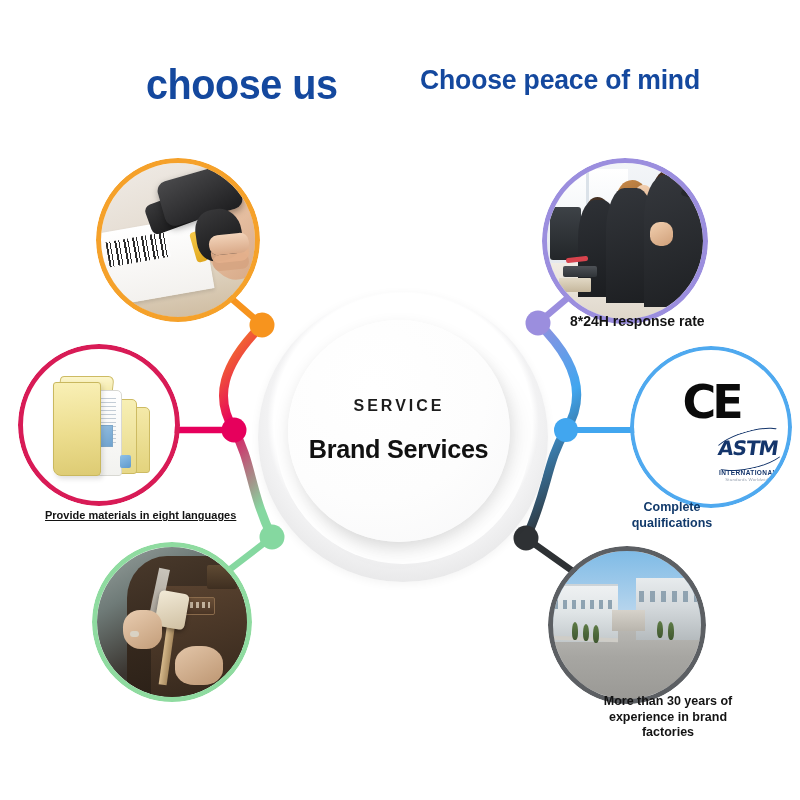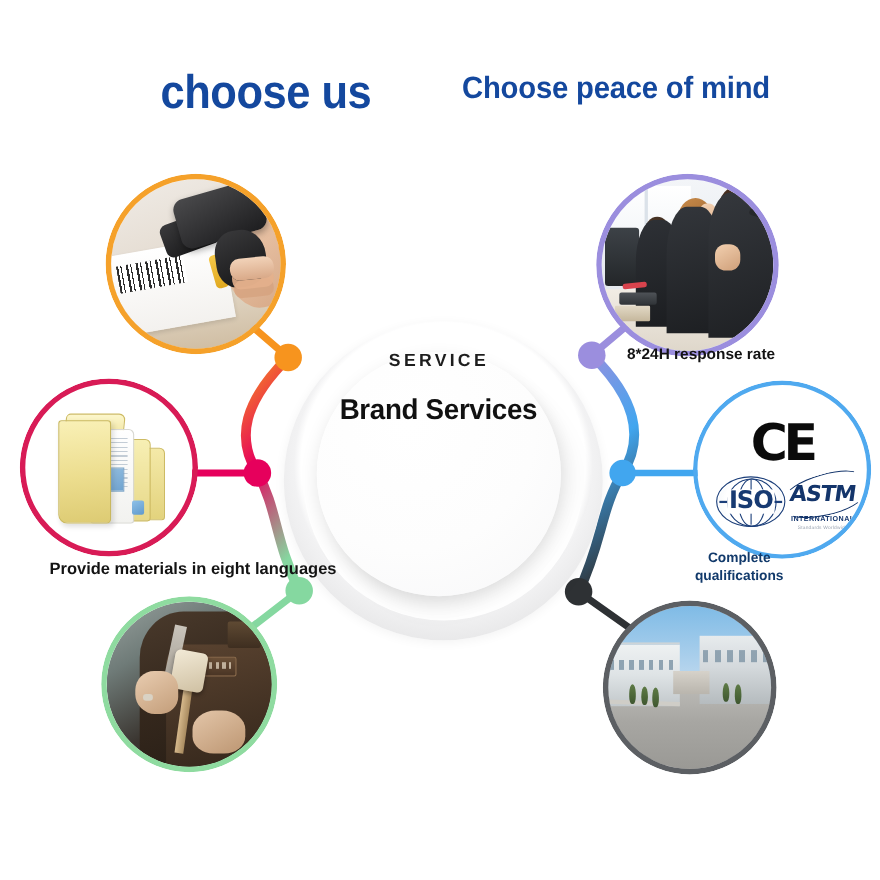--- a/index.html
+++ b/index.html
@@ -26,21 +26,21 @@
     background:radial-gradient(circle at 50% 45%,#ffffff 0%,#ffffff 60%,#f2f2f3 63%,#e9e9ea 74%,#f6f6f7 86%,#fdfdfd 100%);
     box-shadow:0 2px 10px rgba(0,0,0,.05);}
   .hub-ring:after{content:"";position:absolute;left:18px;top:18px;right:18px;bottom:18px;
     border-radius:50%;background:#ffffff;}
   .hub-shadow{position:absolute;left:36px;top:40px;width:218px;height:218px;border-radius:50%;
     background:radial-gradient(circle at 35% 32%,rgba(0,0,0,.20) 0%,rgba(0,0,0,.10) 45%,rgba(0,0,0,0) 72%);
     filter:blur(9px);transform:translate(16px,14px);}
   .hub-disc{position:absolute;left:30px;top:28px;width:222px;height:222px;border-radius:50%;
     background:radial-gradient(circle at 38% 30%,#ffffff 0%,#fdfdfd 55%,#f7f7f8 100%);
     box-shadow:0 6px 16px rgba(0,0,0,.10);
-    display:flex;flex-direction:column;align-items:center;}
+    display:flex;flex-direction:column;align-items:center;justify-content:center;}
   #hub-kicker{font-size:16px;letter-spacing:3px;font-weight:700;color:#1d1d1d;}
   #hub-title{font-size:26px;font-weight:700;color:#111;margin-top:19px;
              letter-spacing:-.3px;transform:scaleX(.97);}
 
   
   #links{position:absolute;left:0;top:0;width:800px;height:800px;}
 
   
   .node{position:absolute;border-radius:50%;overflow:hidden;}
   .node .ring{position:absolute;left:0;top:0;right:0;bottom:0;border-radius:50%;}
@@ -224,21 +224,21 @@
     background:linear-gradient(180deg,#d6d2ca,#b9b5ad);}
   .fc-tree{position:absolute;width:4%;height:12%;border-radius:50% 50% 40% 40%;
     background:linear-gradient(180deg,#5e7b46,#3f5730);}
   .fc-t1{left:13%;top:48%;} .fc-t2{left:20%;top:49%;} .fc-t3{left:27%;top:50%;}
   .fc-t4{left:70%;top:47%;} .fc-t5{left:78%;top:48%;}
   .fc-kerb{position:absolute;left:0;top:58%;width:44%;height:3%;background:#cfcdc7;transform:rotate(2deg);}
 
   
   .lbl{position:absolute;color:#131313;font-size:13px;font-weight:600;line-height:1.25;white-space:pre-line;}
   #lbl-erp   {left:40px; top:313px; font-size:13.5px;}
-  #lbl-lang  {left:45px; top:509px; font-size:15px;}
+  #lbl-lang  {left:45px; top:509px; font-size:11px;text-decoration:underline;}
   #lbl-design{left:40px; top:703px; font-size:11.5px;}
   #lbl-resp  {left:570px;top:313px; font-size:14px;}
   #lbl-cert  {left:672px;top:500px; font-size:12.5px;text-align:center;
               transform:translateX(-50%);color:#123a6b;}
   #lbl-fact  {left:668px;top:694px; font-size:12.5px;text-align:center;
               transform:translateX(-50%);}
 </style>
 </head>
 <body>
 
@@ -359,26 +359,20 @@
       <div class="cc-kb"></div>
       <div class="cc-bk"></div>
     </div>
     <div class="ring"></div>
   </div>
   <div class="lbl" id="lbl-resp">8*24H response rate</div>
 
   <div class="node" id="node-cert">
     <div class="inner">
       <div class="ce-mark">CE</div>
-      <div class="iso-wrap">
-        <div class="iso-globe"></div>
-        <div class="iso-m1"></div>
-        <div class="iso-m2"></div>
-        <div class="iso-txt">ISO</div>
-      </div>
       <div class="astm-wrap">
         <div class="astm-sw1"></div>
         <div class="astm-sw2"></div>
         <div class="astm-txt">ASTM</div>
         <div class="astm-intl">INTERNATIONAL</div>
         <div class="astm-sub">Standards Worldwide</div>
       </div>
     </div>
     <div class="ring"></div>
   </div>
@@ -395,14 +389,16 @@
       <div class="fc-mid"></div>
       <div class="fc-kerb"></div>
       <div class="fc-tree fc-t1"></div>
       <div class="fc-tree fc-t2"></div>
       <div class="fc-tree fc-t3"></div>
       <div class="fc-tree fc-t4"></div>
       <div class="fc-tree fc-t5"></div>
     </div>
     <div class="ring"></div>
   </div>
+  <div class="lbl" id="lbl-fact">More than 30 years of experience in brand
+factories</div>
 
 </div>
 
 </body></html>

